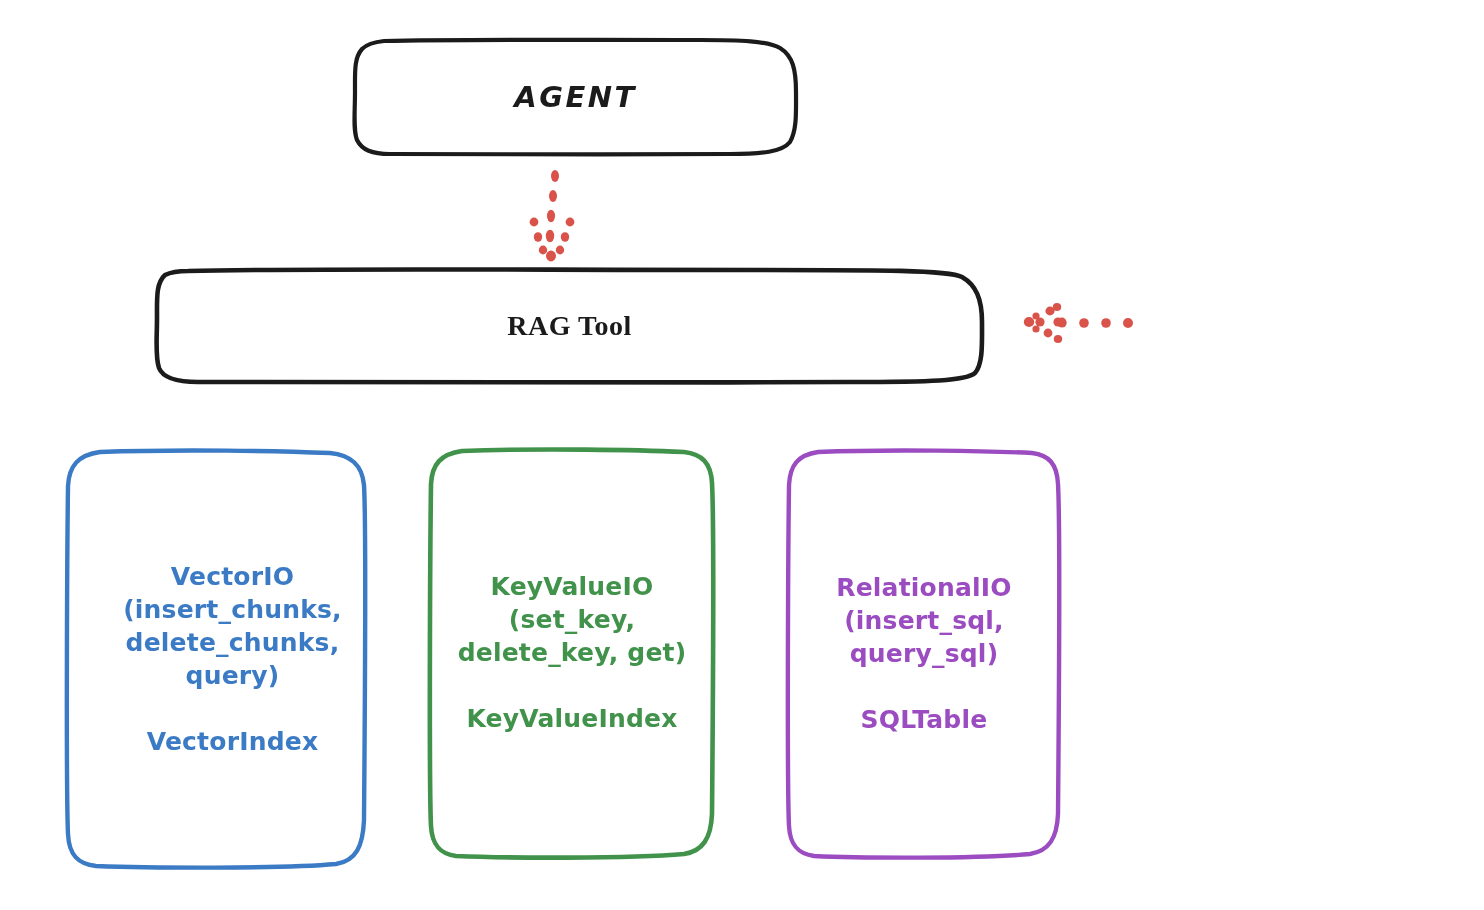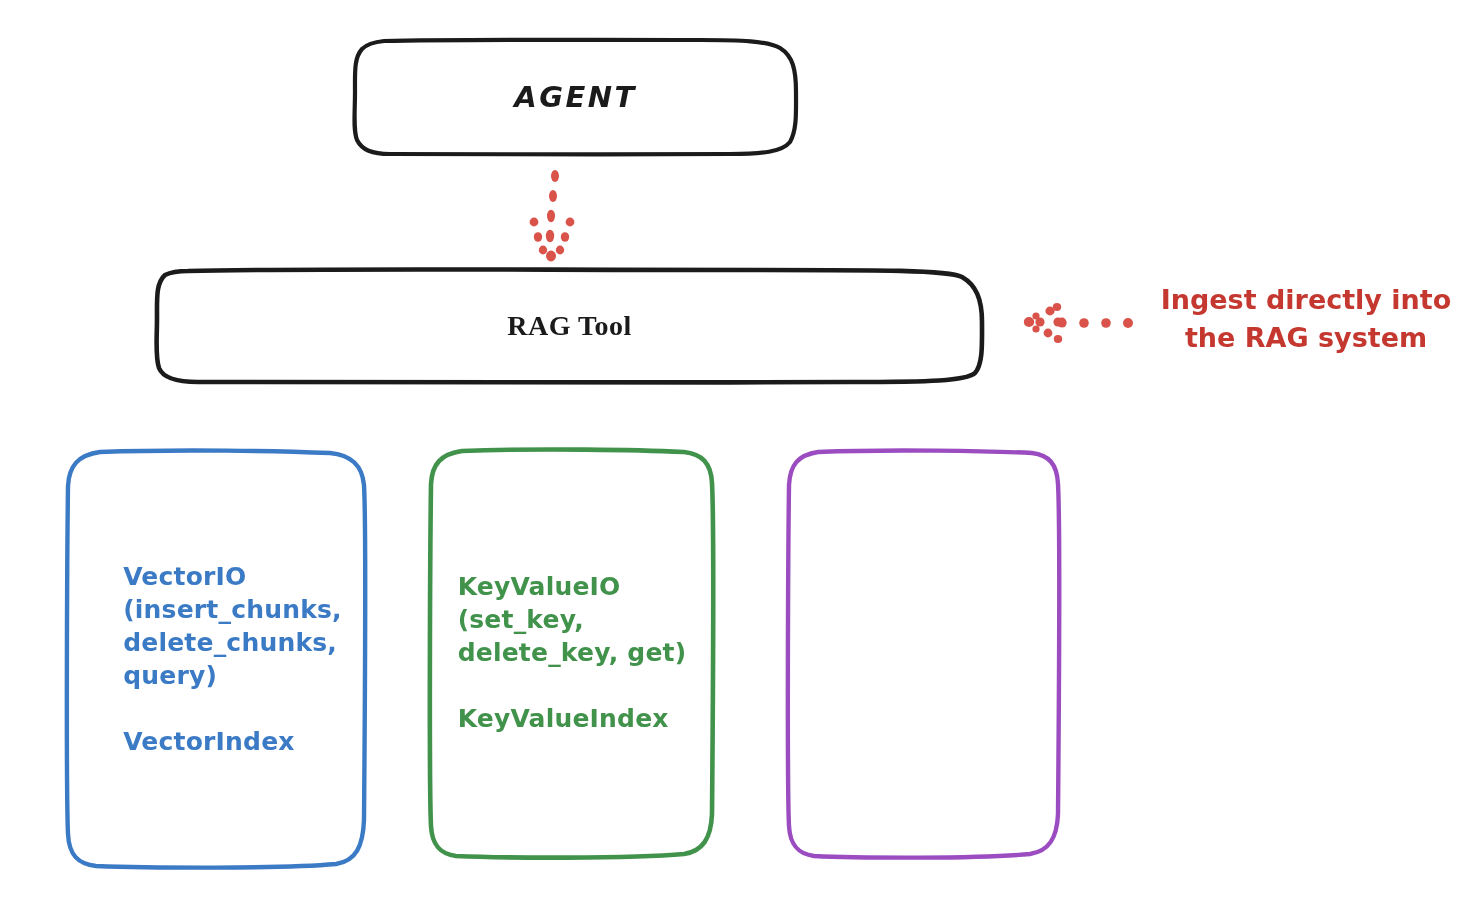--- a/index.html
+++ b/index.html
@@ -24,20 +24,21 @@
     top: 0;
     width: 1484px;
     height: 910px;
     pointer-events: none;
   }
   .node-label {
     position: absolute;
     display: flex;
     align-items: center;
     justify-content: center;
+    text-align: center;
     white-space: pre-line;
     line-height: 1.32;
     pointer-events: none;
   }
   .label-agent {
     font-family: "DejaVu Sans", sans-serif;
     font-style: italic;
     font-weight: 700;
     font-size: 29px;
     letter-spacing: 2.5px;
@@ -192,17 +193,20 @@
 query)
 
 VectorIndex</div>
 
   <div class="node-label label-io label-green" style="left:431px; top:451px; width:282px; height:403px;">KeyValueIO
 (set_key,
 delete_key, get)
 
 KeyValueIndex</div>
 
-
-  <div class="annotation-text" style="left:1140px; top:281px; width:332px;">Ingest directly into
-the RAG system</div>
+  <div class="node-label label-io label-purple" style="left:789px; top:452px; width:270px; height:402px;">RelationalIO
+(insert_sql,
+query_sql)
+
+SQLTable</div>
+
 
 </div>
 
 </body></html>

